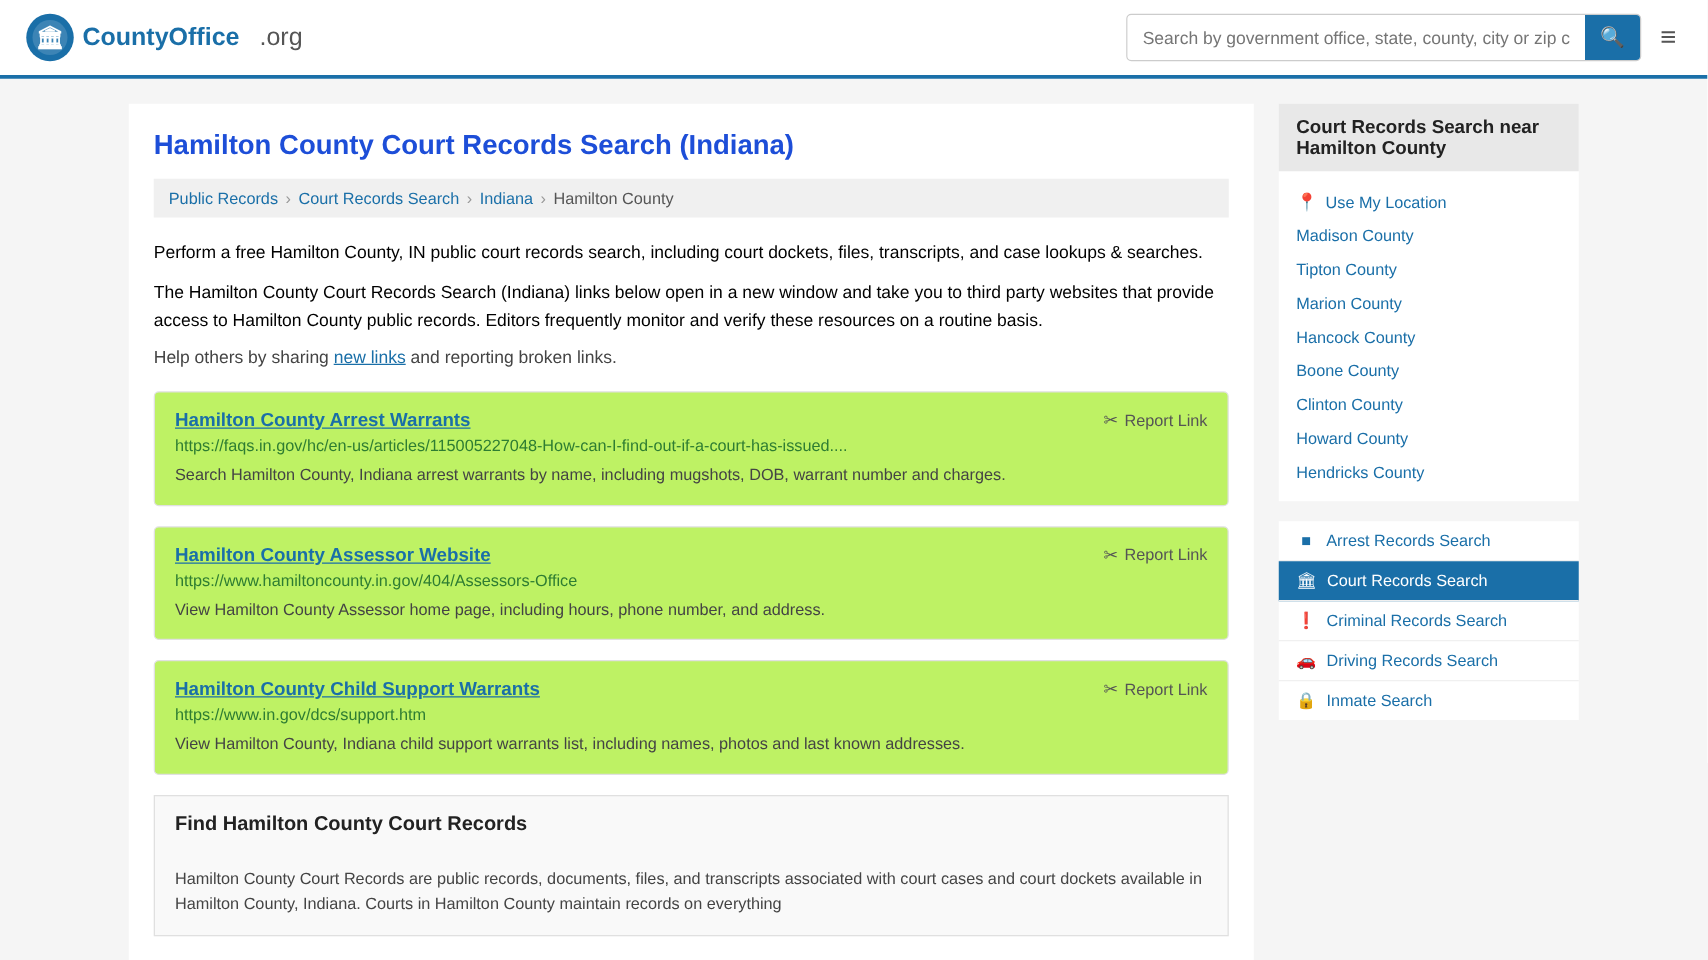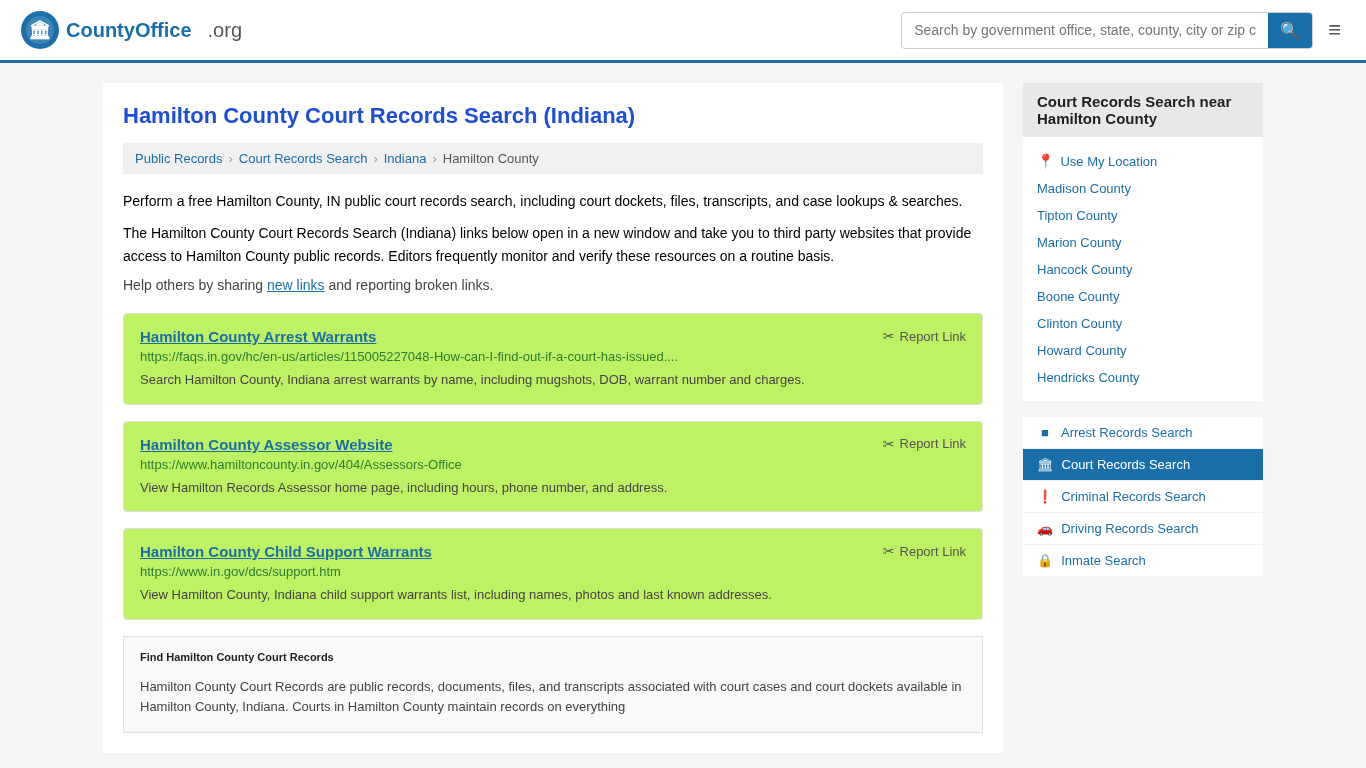--- a/index.html
+++ b/index.html
@@ -158,24 +158,24 @@
     }
 
     
     .find-section {
       background: #f9f9f9;
       border: 1px solid #e0e0e0;
       padding: 14px 16px;
       margin-top: 10px;
     }
     .find-title {
-      font-size: 11px;
+      font-size: 16px;
       font-weight: bold;
       color: #222;
-      margin-bottom: 14px;
+      margin-bottom: 24px;
     }
     .find-desc {
       font-size: 13px;
       color: #444;
       line-height: 1.6;
     }
 
     
     .sidebar {
       width: 240px;
@@ -305,21 +305,21 @@
   </div>
         <div class="result-card">
     <div class="result-header">
       <span class="result-title">Hamilton County Assessor Website</span>
       <span class="report-link">
         <span class="report-link-icon">✂</span>
         <span>Report Link</span>
       </span>
     </div>
     <div class="result-url">https://www.hamiltoncounty.in.gov/404/Assessors-Office</div>
-    <div class="result-desc">View Hamilton Records Assessor home page, including hours, phone number, and address.</div>
+    <div class="result-desc">View Hamilton County Assessor home page, including hours, phone number, and address.</div>
   </div>
         <div class="result-card">
     <div class="result-header">
       <span class="result-title">Hamilton County Child Support Warrants</span>
       <span class="report-link">
         <span class="report-link-icon">✂</span>
         <span>Report Link</span>
       </span>
     </div>
     <div class="result-url">https://www.in.gov/dcs/support.htm</div>

